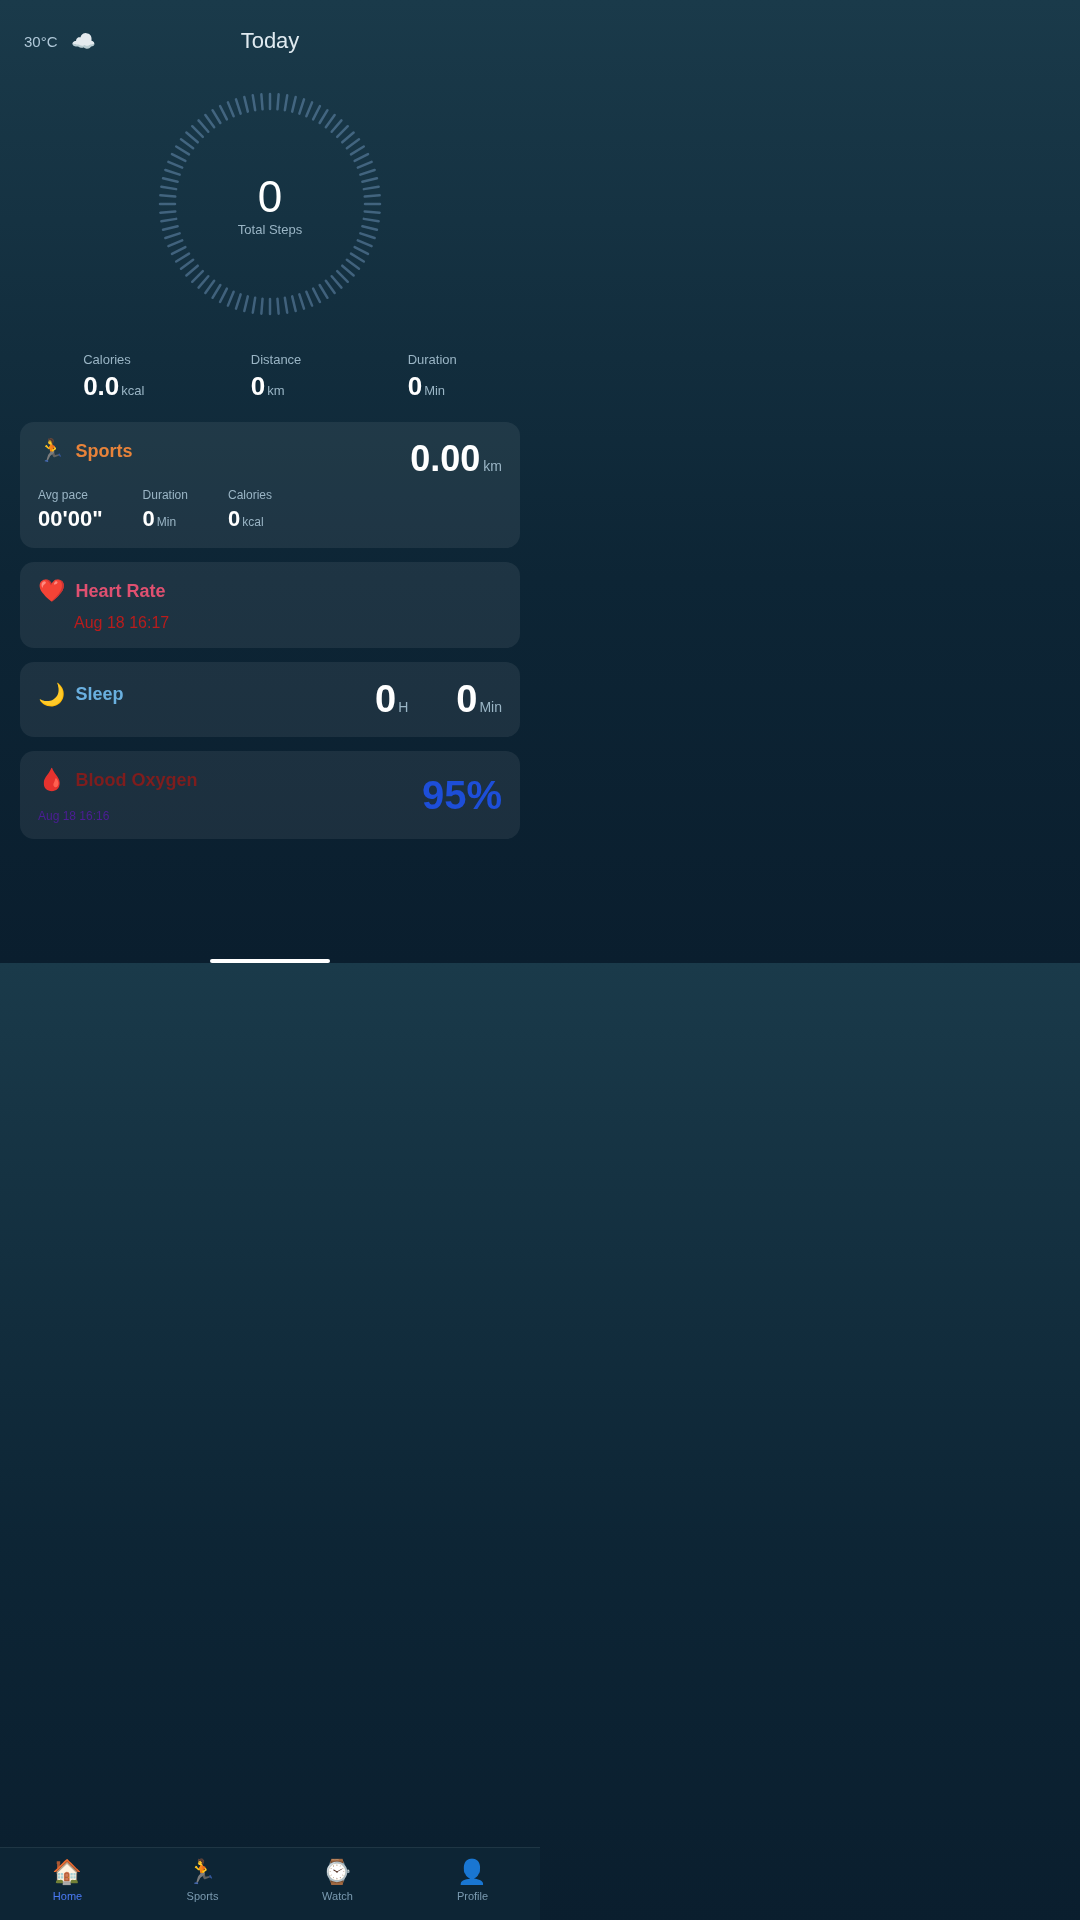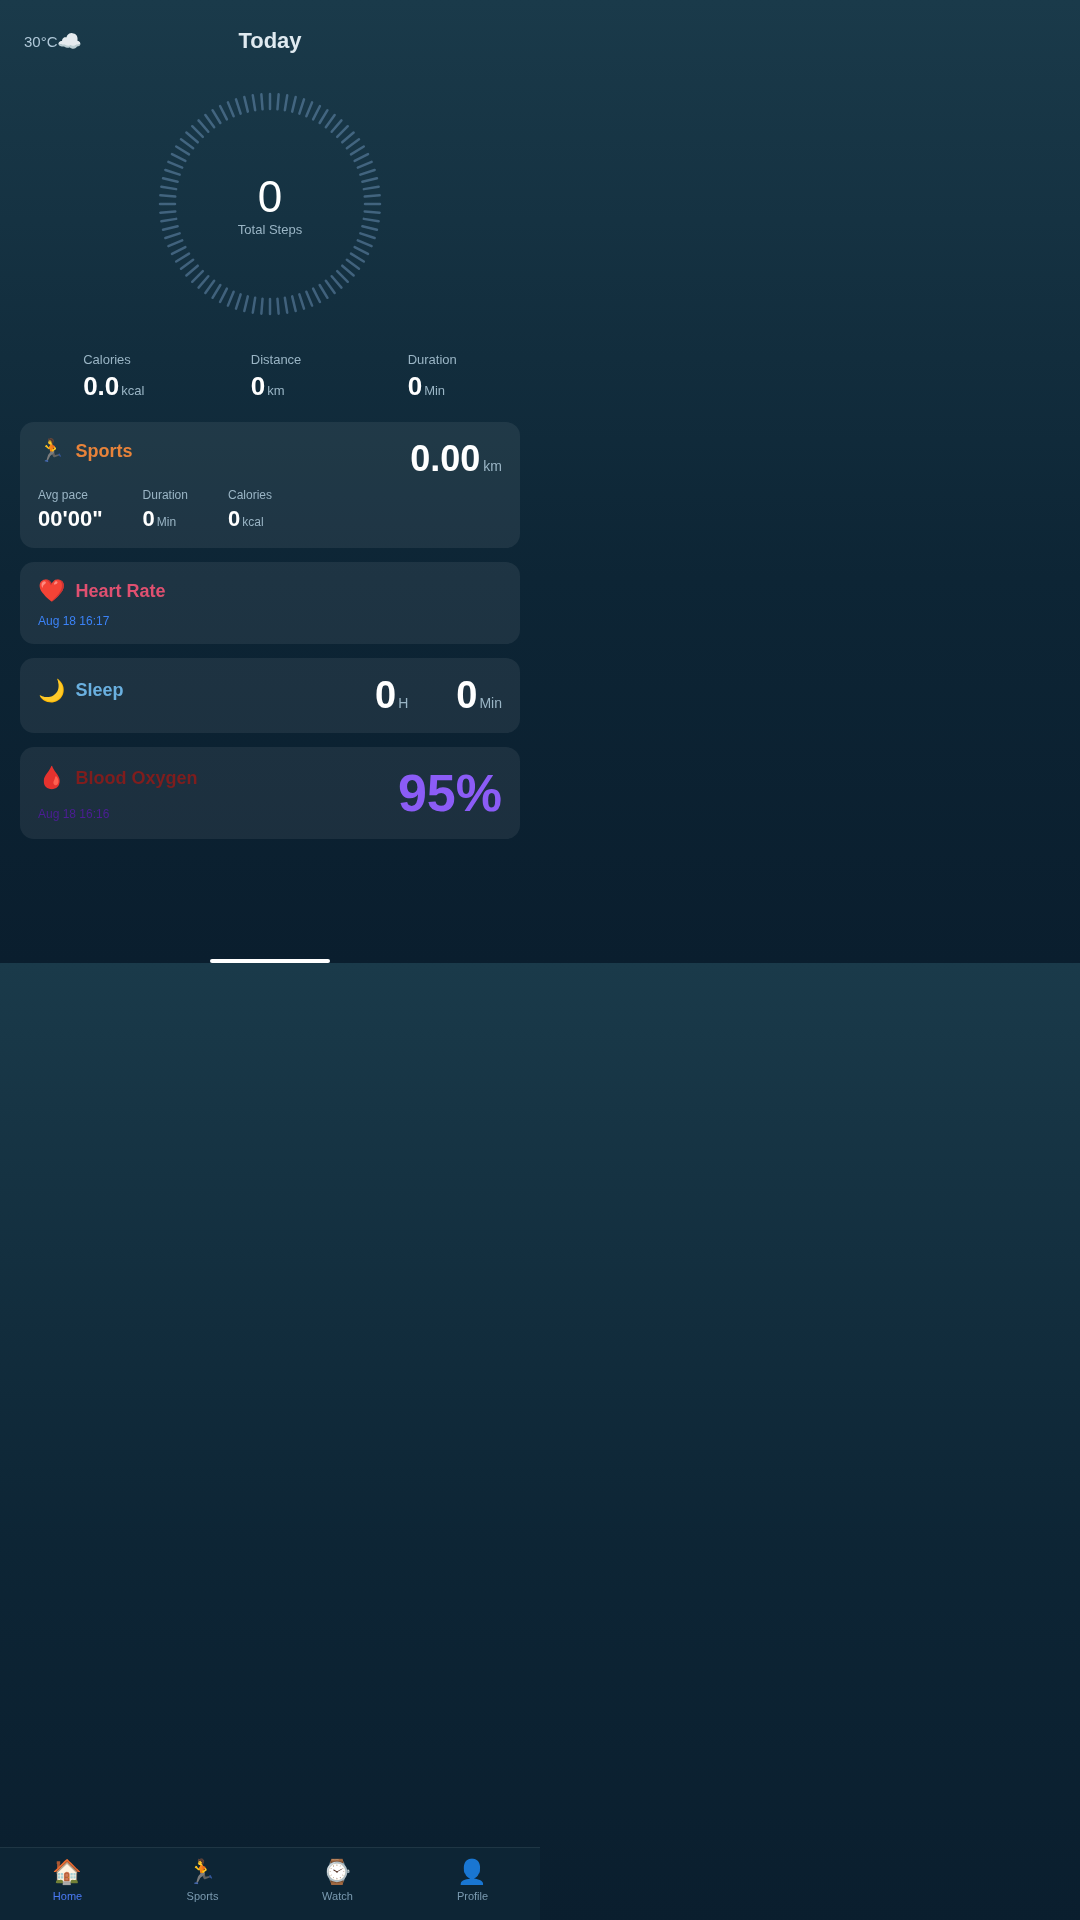--- a/index.html
+++ b/index.html
@@ -20,30 +20,30 @@
       align-items: center;
       justify-content: center;
       padding: 28px 24px 10px;
       position: relative;
     }
     .weather {
       position: absolute;
       left: 24px;
       display: flex;
       align-items: center;
-      gap: 0;
+      gap: 14px;
       color: #b0c8d8;
       font-size: 15px;
     }
     .cloud-icon {
       font-size: 20px;
     }
     .header-title {
       font-size: 22px;
-      font-weight: 700;
+      font-weight: 400;
       color: #e0eaf0;
     }
 
     
     .steps-container {
       display: flex;
       justify-content: center;
       align-items: center;
       padding: 20px 0 10px;
     }
@@ -166,23 +166,24 @@
     }
 
     
     .hr-card-content {
       display: flex;
       justify-content: space-between;
       align-items: center;
     }
     .hr-left {}
     .hr-timestamp {
-      font-size: 12px;
-      color: #3b82f6;
+      font-size: 16px;
+      color: #b91c1c;
       margin-top: 2px;
+      margin-left: 36px;
     }
     .hr-right {
       text-align: right;
     }
     .hr-value {
       font-size: 48px;
       font-weight: 700;
       color: #fff;
     }
     .hr-value .unit {
@@ -228,23 +229,23 @@
       margin-left: 2px;
     }
 
     
     .bo-card-content {
       display: flex;
       justify-content: space-between;
       align-items: center;
     }
     .bo-value {
-      font-size: 52px;
+      font-size: 40px;
       font-weight: 700;
-      color: #8b5cf6;
+      color: #1d4ed8;
     }
     .bo-timestamp {
       font-size: 12px;
       color: #4c1d95;
       margin-top: 16px;
     }
 
     
     .bottom-nav {
       position: fixed;

